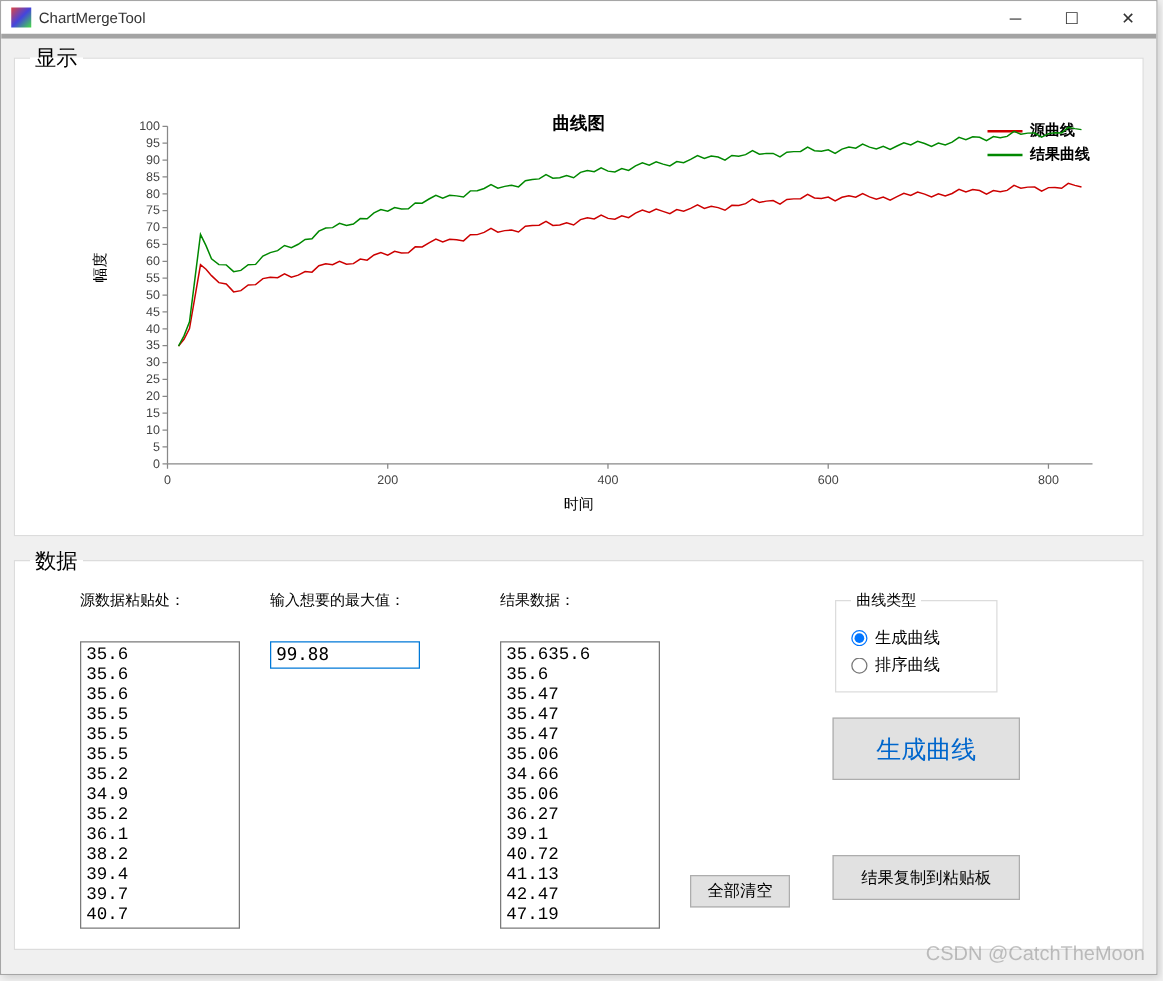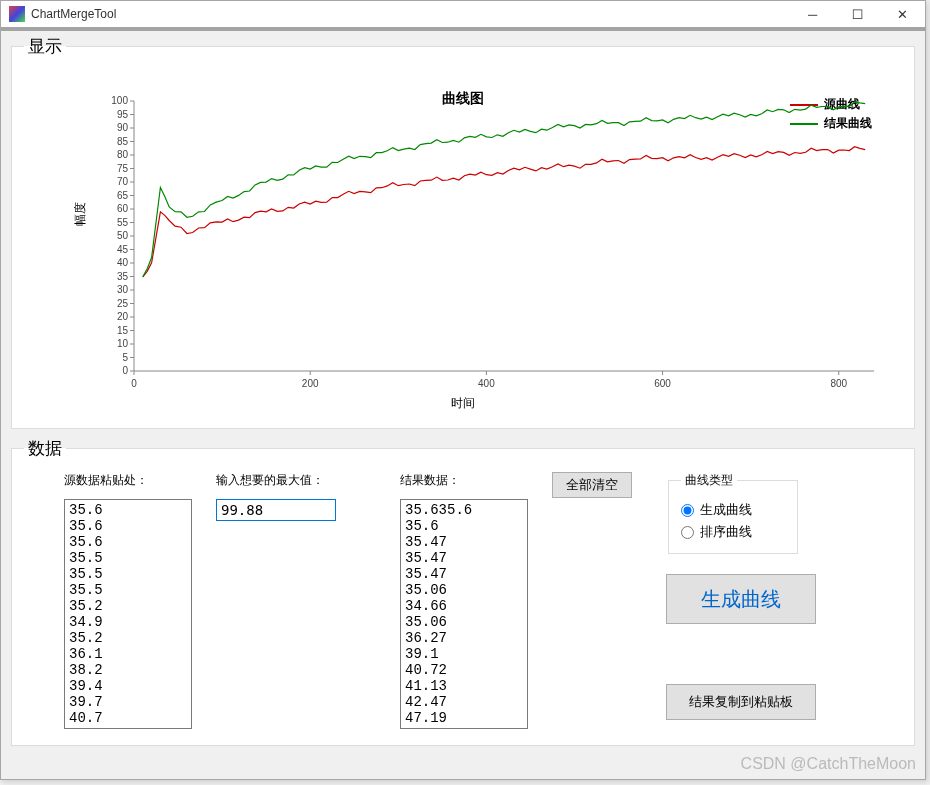--- a/index.html
+++ b/index.html
@@ -94,21 +94,21 @@
   }
   svg.plot { position: absolute; top: 25px; left: 70px; }
   .tick-text { font-size: 10px; fill: #444; }
 
   .data-row {
     display: flex;
     gap: 24px;
     align-items: flex-start;
     padding: 4px 0;
   }
-  .col { display: flex; flex-direction: column; gap: 10px; }
+  .col { display: flex; flex-direction: column; gap: 24px; }
   .label { color: #000; font-size: 12px; }
   textarea.listbox {
     width: 128px;
     height: 230px;
     font-family: Liberation Mono, monospace;
     font-size: 14px;
     border: 1px solid #7a7a7a;
     resize: none;
     padding: 2px 4px;
     line-height: 16px;
@@ -287,21 +287,21 @@
 34.66
 35.06
 36.27
 39.1
 40.72
 41.13
 42.47
 47.19</textarea>
         </div>
 
-        <div class="col" style="height:254px">
+        <div class="col" style="justify-content:flex-end;height:254px">
           <div class="btn btn-clear">
             <span>全部清空</span>
           </div>
         </div>
 
         <div class="col" style="margin-left:10px;gap:20px">
           <fieldset class="curve-type">
             <legend>曲线类型</legend>
             <label class="radio-row">
               <input type="radio" name="ct" checked="" style="">

